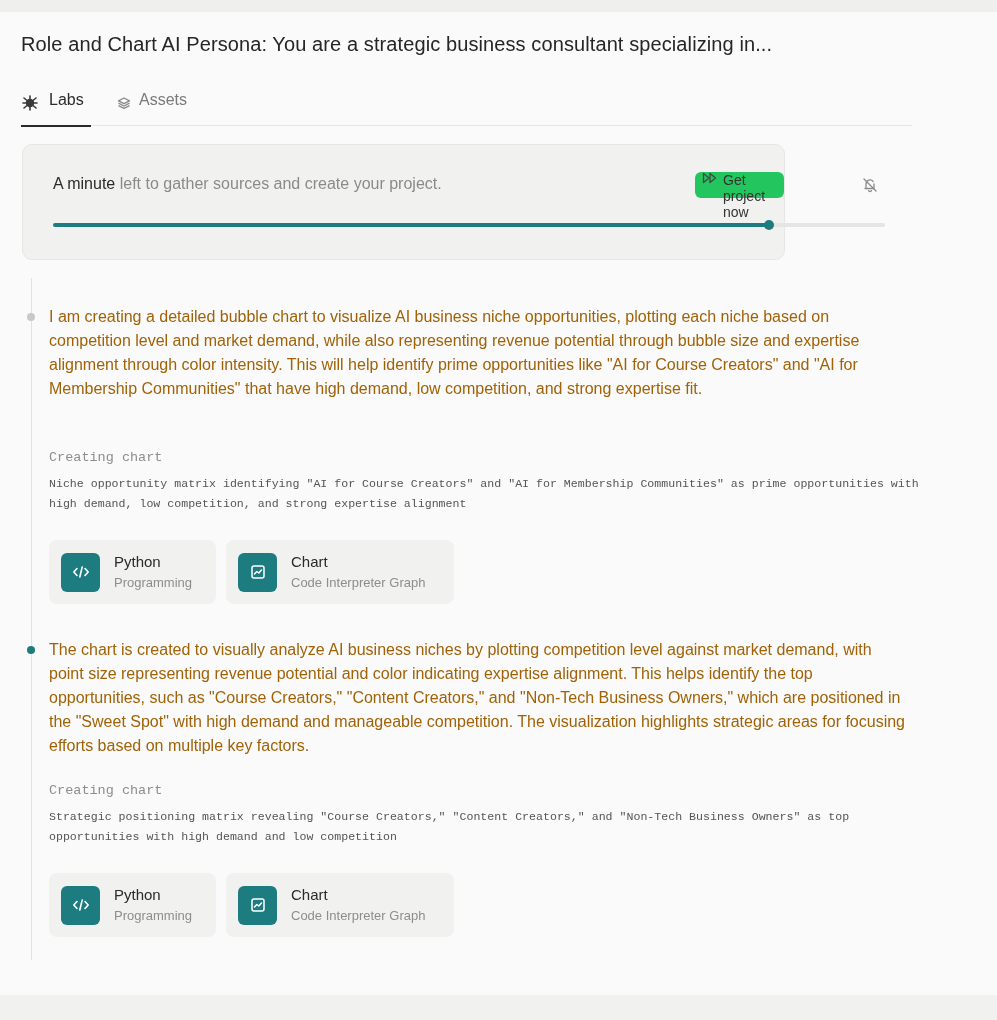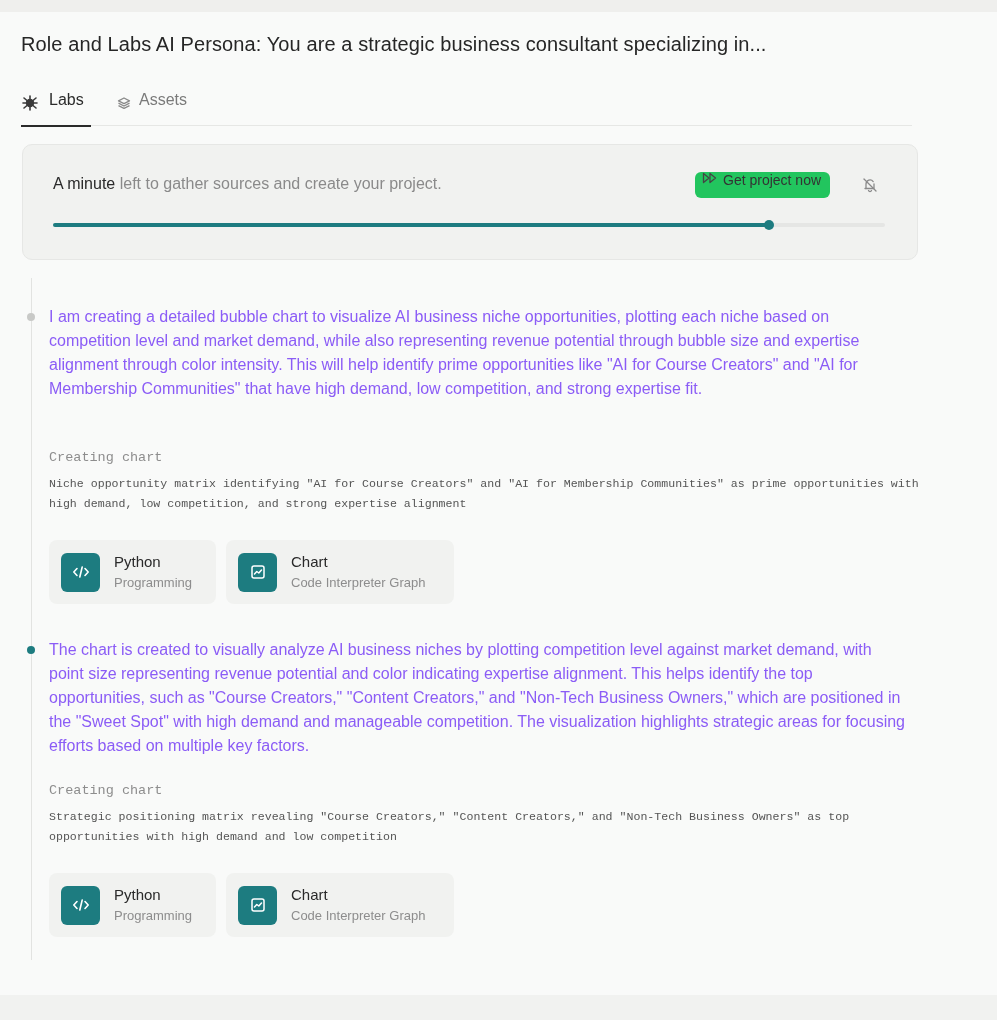--- a/index.html
+++ b/index.html
@@ -31,21 +31,21 @@
   .tab.active::after {
     content: ""; position: absolute; left: 0; bottom: -1px; width: 70px; height: 2px;
     background: #2a2a2a;
   }
   .tab.inactive { left: 96px; color: #7a7a7a; }
   .tab .ico { width: 18px; height: 18px; margin-right: 10px; display: inline-flex; align-items: center; justify-content: center; }
   .tab.inactive .ico { width: 14px; margin-right: 8px; }
   .tab .lbl { position: relative; top: -3px; }
 
   .progress-card {
-    position: absolute; left: 22px; top: 144px; width: 896px; height: 116px;
+    position: absolute; left: 22px; top: 144px; width: 763px; height: 116px;
     background: #f1f2f0; border: 1px solid #e6e7e5; border-radius: 10px;
   }
   .progress-text {
     position: absolute; left: 30px; top: 30px; font-size: 16px; color: #8a8a8a;
   }
   .progress-text b { font-weight: normal; color: #2a2a2a; }
   .get-project-btn {
     position: absolute; left: 672px; top: 27px; height: 26px; padding: 0 9px 0 7px;
     background: #22c55e; border-radius: 6px; display: flex; 
     font-size: 14px; color: #333; cursor: pointer;
@@ -65,21 +65,21 @@
   }
 
   .timeline-line {
     position: absolute; left: 31px; top: 278px; width: 1px; height: 682px; background: #e2e3e1;
   }
   .dot { position: absolute; width: 8px; height: 8px; border-radius: 50%; left: 27px; }
   .dot.grey { background: #c8c9c7; top: 313px; }
   .dot.teal { background: #1d7c80; top: 646px; }
 
   .para {
-    position: absolute; left: 49px; width: 860px; font-size: 16px; line-height: 24px; color: #8b5cf6;
+    position: absolute; left: 49px; width: 860px; font-size: 16px; line-height: 24px; color: #a16207;
   }
   .step-label { position: absolute; left: 49px; font-size: 13.5px; color: #8d8d8d; font-family: Liberation Mono, monospace; }
   .mono {
     position: absolute; left: 49px; width: 870px;
     font-family: "Liberation Mono", monospace; font-size: 11.6px; line-height: 20px; color: #555;
     white-space: pre-wrap;
   }
   .tool-card {
     position: absolute; height: 64px; background: #f1f2f0; border-radius: 8px;
     display: flex; align-items: center; cursor: pointer;
@@ -94,21 +94,21 @@
 
   .bottombar {
     position: absolute; left: 0; top: 995px; width: 997px; height: 25px; background: #f1f2f0;
   }
 </style>
 </head>
 <body>
 
 <div class="topbar"></div>
 
-<div class="title">Role and Labs AI Persona: You are a strategic business consultant specializing in...</div>
+<div class="title">Role and Chart AI Persona: You are a strategic business consultant specializing in...</div>
 
 <div class="tabs">
   <div class="tab active">
     <span class="ico">
       <svg width="18" height="18" viewBox="0 0 18 18" fill="none" stroke="#3a3a3a" stroke-width="1.6" stroke-linecap="round">
         <line x1="9" y1="2" x2="9" y2="16"></line>
         <line x1="3" y1="4" x2="15" y2="14"></line>
         <line x1="15" y1="4" x2="3" y2="14"></line>
         <line x1="2" y1="9" x2="16" y2="9"></line>
         <circle cx="9" cy="9" r="3.4" fill="#3a3a3a"></circle>

